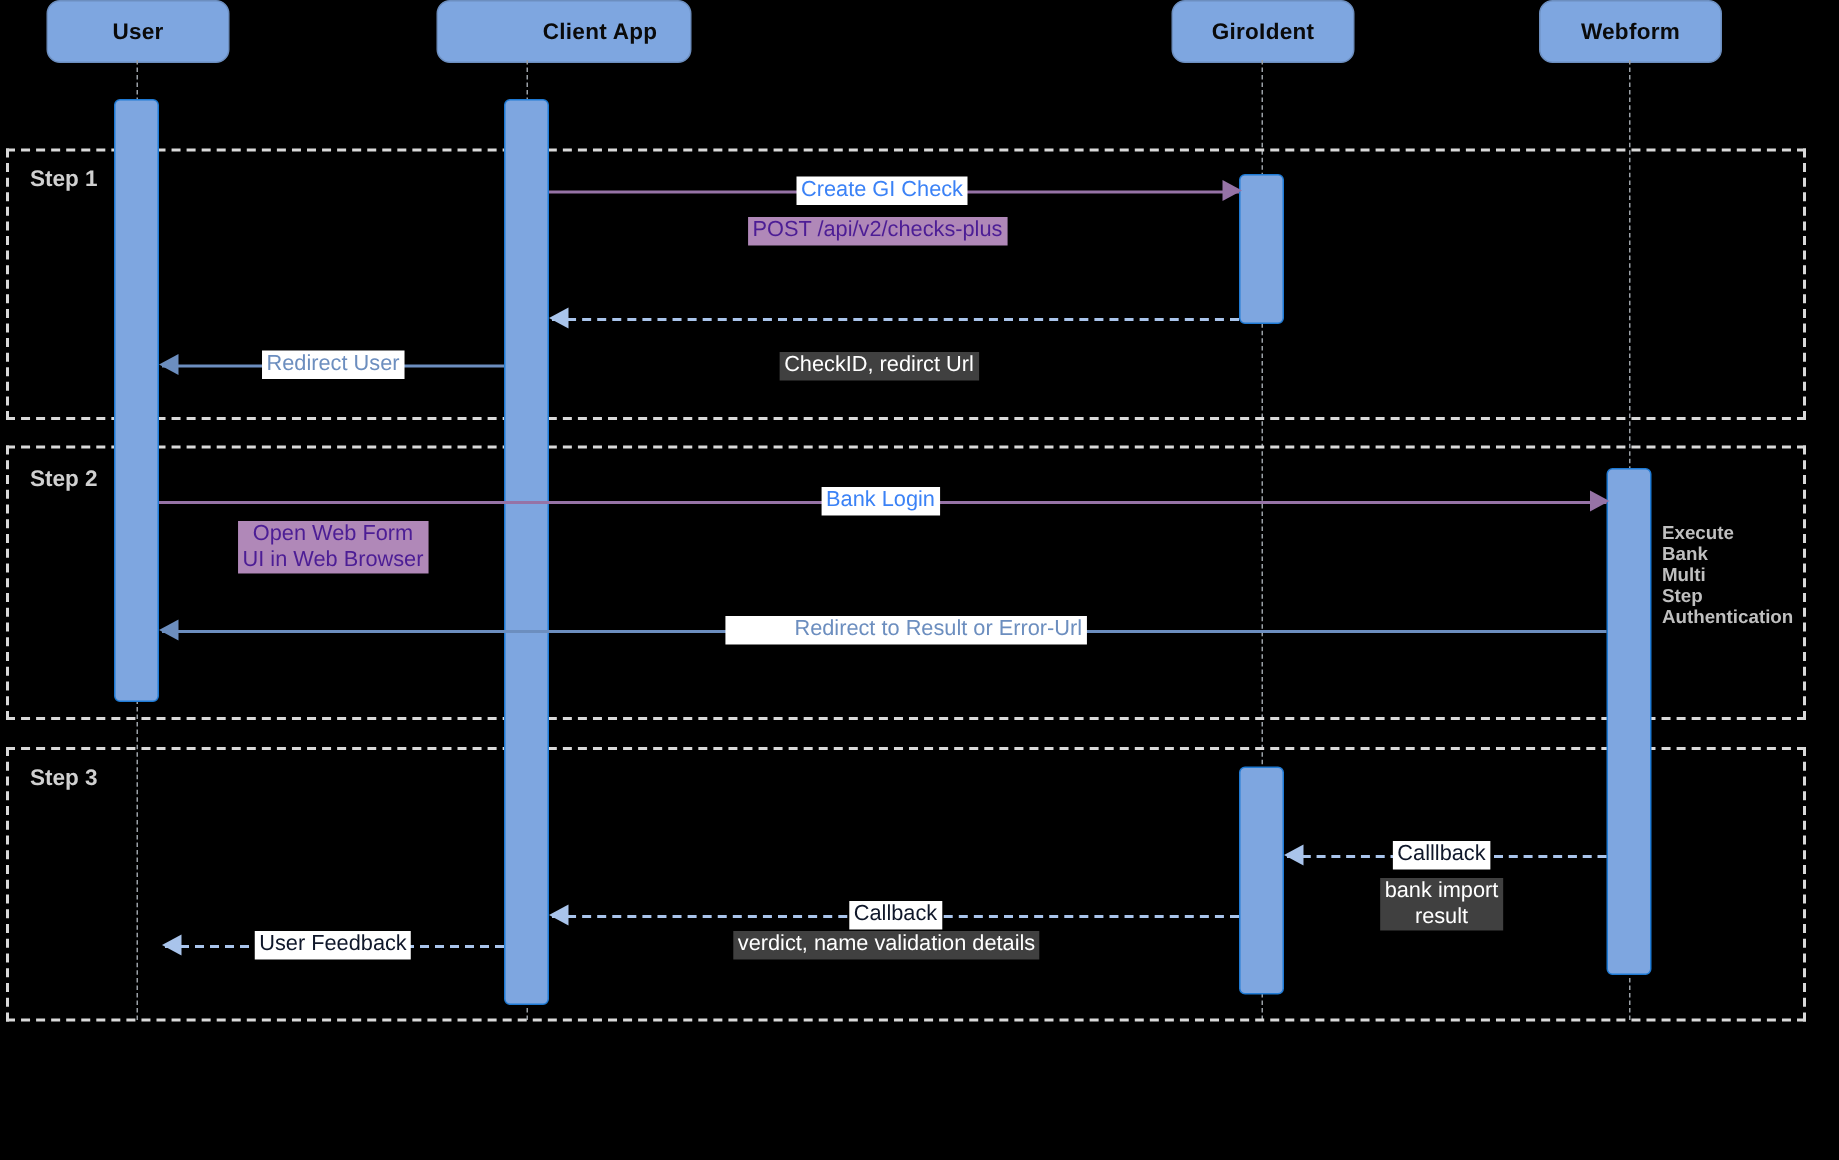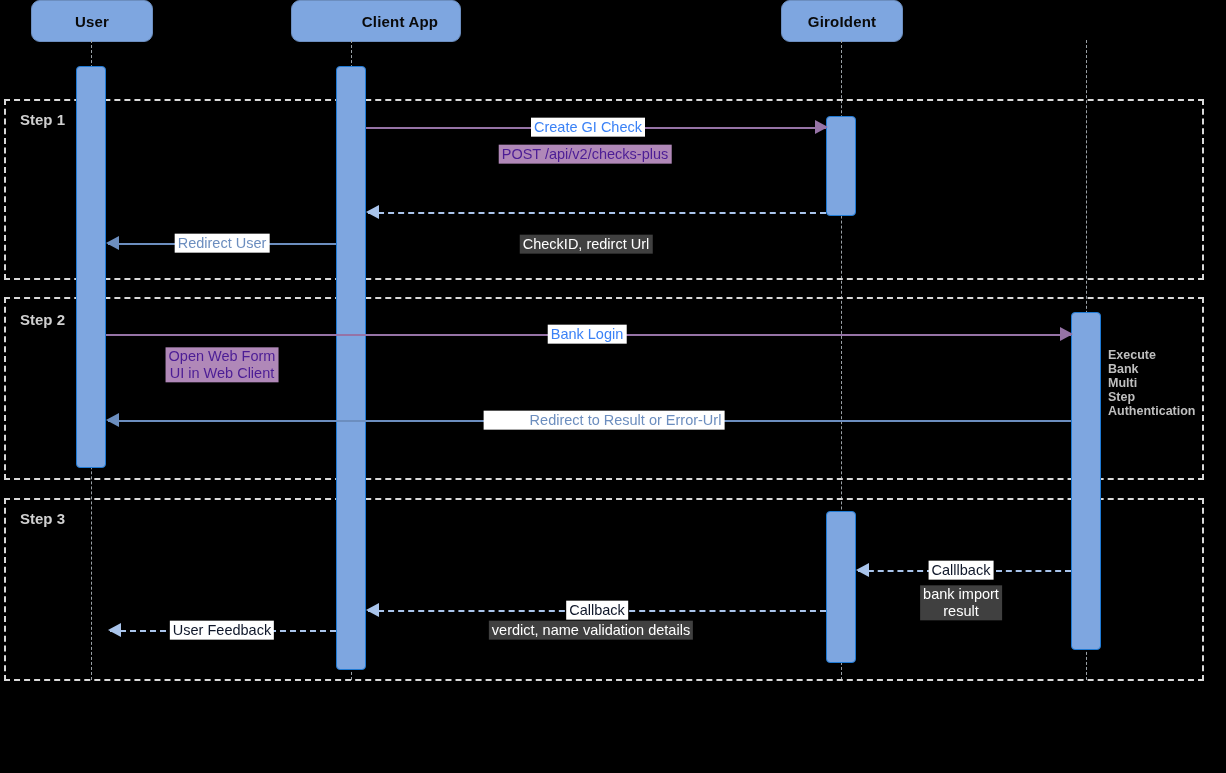--- a/index.html
+++ b/index.html
@@ -48,20 +48,23 @@
 
   <div class="participant" style="left:31px;top:0px;width:120px;height:40px;">
     <span>User</span>
   </div>
   <div class="participant" style="left:291px;top:0px;width:120px;height:40px;padding-left:48px;">
     <span>Client App</span>
   </div>
   <div class="participant" style="left:781px;top:0px;width:120px;height:40px;">
     <span>GiroIdent</span>
   </div>
+  <div class="participant" style="left:1026px;top:0px;width:120px;height:40px;">
+    <span>Webform</span>
+  </div>
 
   <div class="lifeline" style="left:91px;top:40px;height:640px;"></div>
   <div class="lifeline" style="left:351px;top:40px;height:640px;"></div>
   <div class="lifeline" style="left:841px;top:40px;height:640px;"></div>
   <div class="lifeline" style="left:1086px;top:40px;height:640px;"></div>
 
   <div class="frame" style="left:4px;top:99px;width:1200px;height:181px;"></div>
   <div class="frame-label" style="left:20px;top:111px;">Step 1</div>
 
   <div class="frame" style="left:4px;top:297px;width:1200px;height:183px;"></div>
@@ -99,21 +102,21 @@
   </div>
   <div class="msglabel lbl-blue-plain" style="left:222px;top:243px;">Redirect User</div>
 
   <div class="msg solid purple right" style="left:106px;top:334px;width:965px;">
     <div class="line"></div>
     <div class="head"></div>
   </div>
   <div class="msglabel lbl-purple-plain" style="left:587px;top:334px;">Bank Login</div>
   <div class="msglabel lbl-purple-fill" style="left:222px;top:365px;">
     <div>Open Web Form</div>
-    <div>UI in Web Client</div>
+    <div>UI in Web Browser</div>
   </div>
 
   <div class="msg solid blue left" style="left:108px;top:420px;width:963px;">
     <div class="line"></div>
     <div class="head"></div>
   </div>
   <div class="msglabel lbl-blue-plain" style="left:604px;top:420px;padding-left:46px;">Redirect to Result or Error-Url</div>
 
   <div class="note" style="left:1108px;top:348px;">
     <div>Execute</div>

